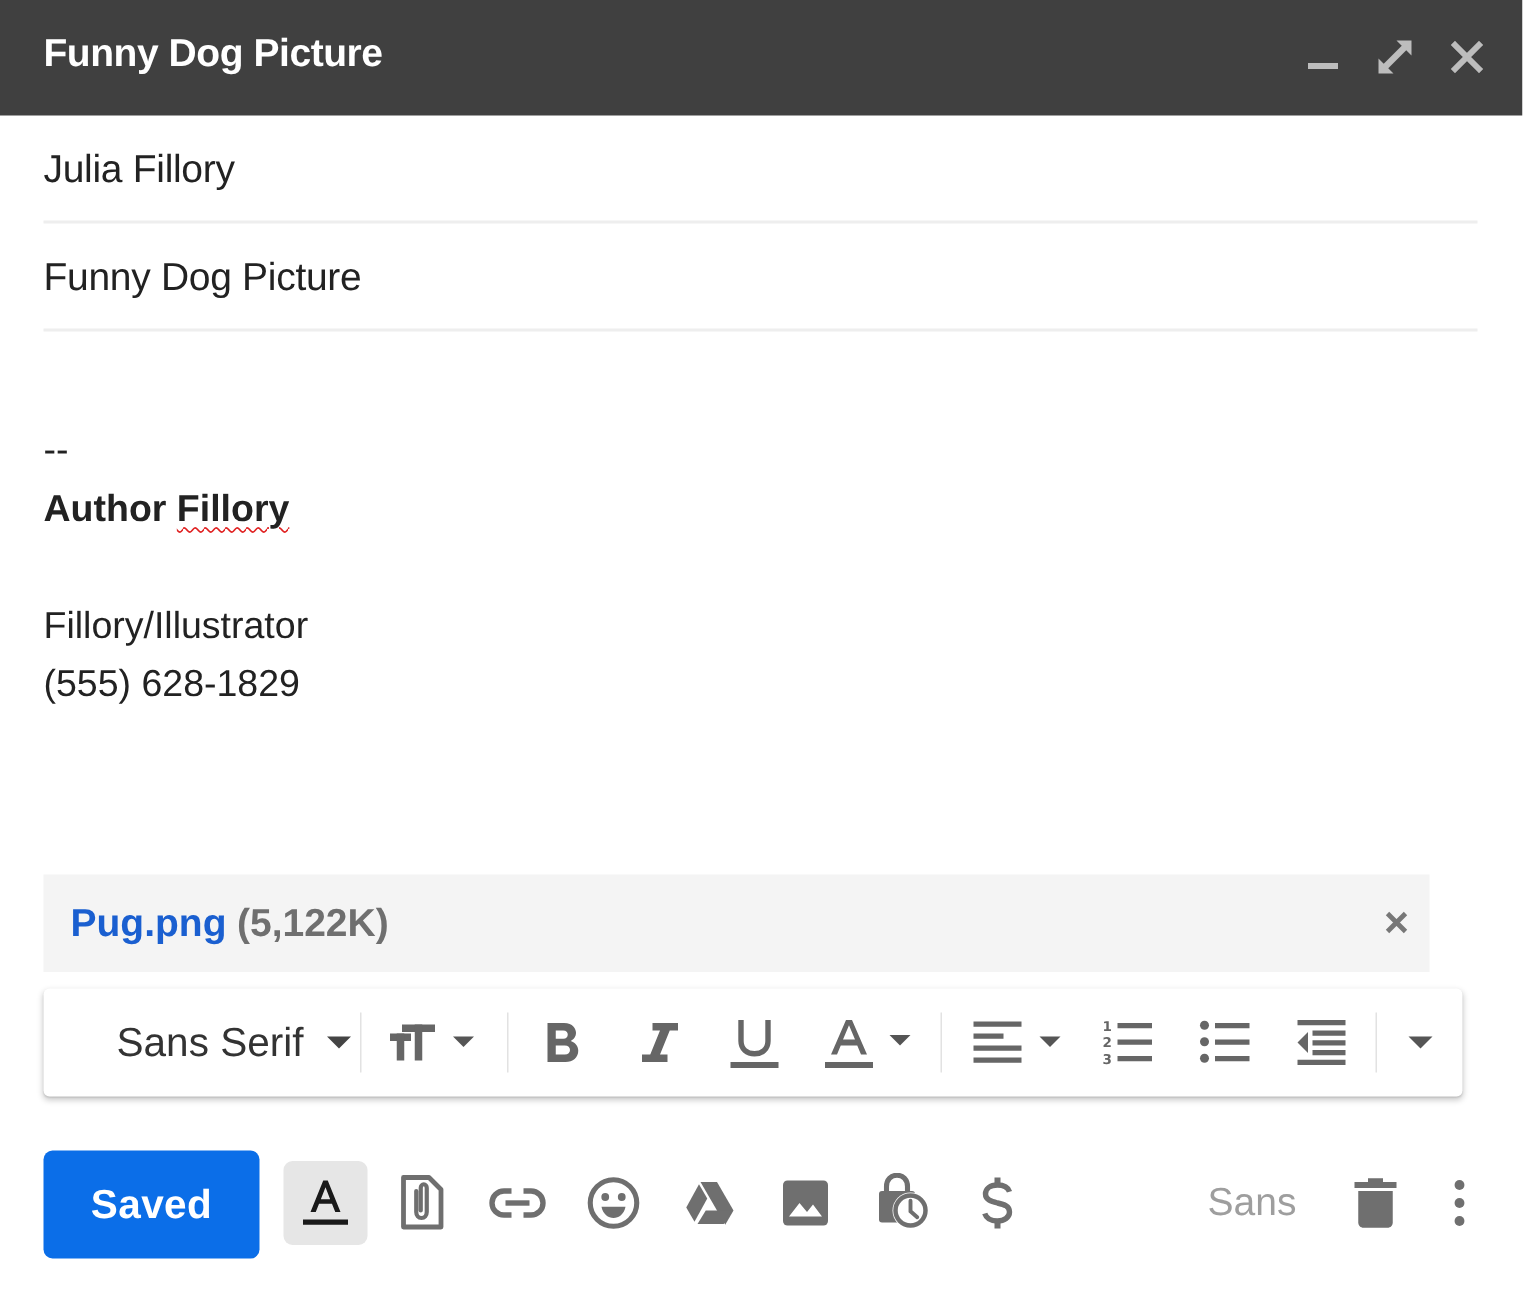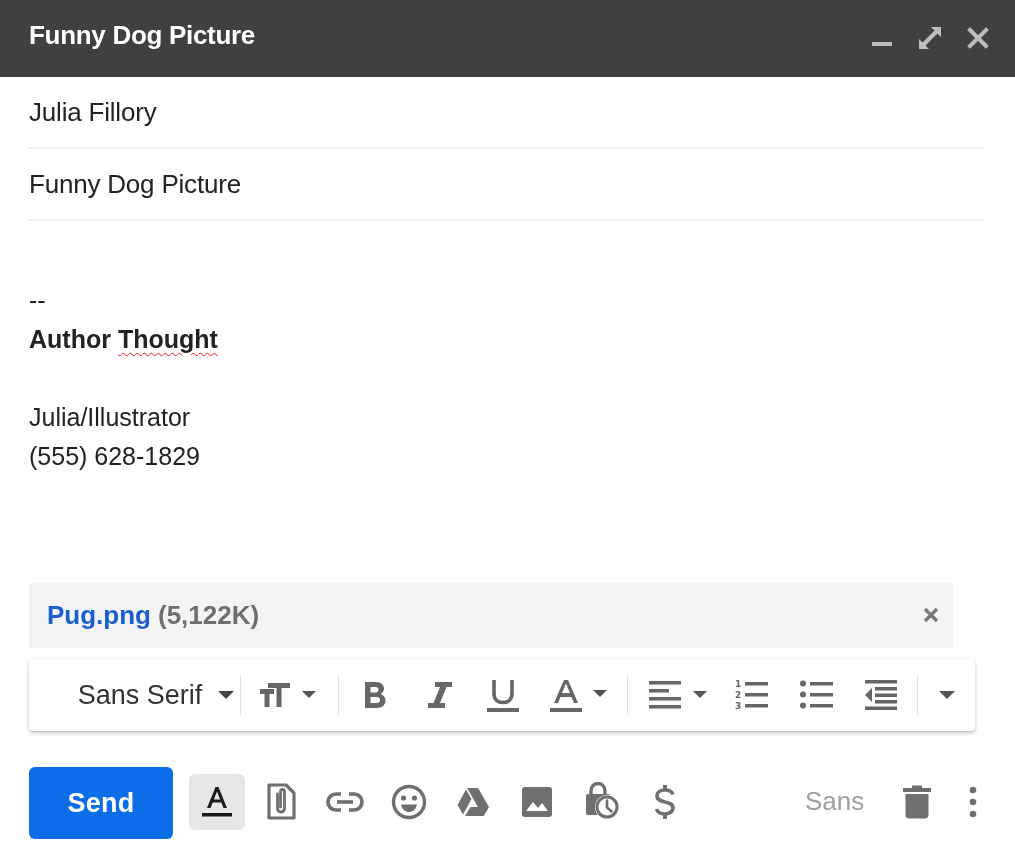--- a/index.html
+++ b/index.html
@@ -99,24 +99,24 @@
 
 <div class="field subject">
   <span>Funny Dog Picture</span>
 </div>
 
 <div class="body-area">
   <div class="body-line blank"></div>
   <div class="body-line">--</div>
   <div class="body-line sig-name">
     <span>Author</span>
-    <span class="spell">Thought</span>
+    <span class="spell">Fillory</span>
   </div>
   <div class="body-line blank"></div>
-  <div class="body-line">Julia/Illustrator</div>
+  <div class="body-line">Fillory/Illustrator</div>
   <div class="body-line">(555) 628-1829</div>
 </div>
 
 <div class="attachment">
   <span class="att-name">Pug.png</span>
   <span class="att-size">(5,122K)</span>
   <div class="att-remove">
     <svg width="16" height="16" viewBox="0 0 16 16">
       <path d="M2 2 L14 14 M14 2 L2 14" stroke="#777777" stroke-width="3.2"></path>
     </svg>
@@ -208,21 +208,21 @@
     </svg>
   </div>
   <div class="fmt-sep" style="left:888px"></div>
   <div class="fmt-item" style="left:898px;width:40px">
     <svg width="18" height="10" viewBox="0 0 18 10">
         <polygon points="1,1 17,1 9,9" fill="#555"></polygon>
       </svg>
   </div>
 </div>
 
-<div class="send-btn">Send</div>
+<div class="send-btn">Saved</div>
 
 <div class="bot-icon active" style="left:189px">
   <svg width="36" height="36" viewBox="0 0 36 36">
     <path d="M8 24 L16.5 3 H19.5 L28 24 H24.5 L22.3 18.5 H13.7 L11.5 24 Z M14.9 15.5 H21.1 L18 7.5 Z" fill="#1a1a1a"></path>
     <rect x="3" y="29" width="30" height="3.5" fill="#1a1a1a"></rect>
   </svg>
 </div>
 <div class="bot-icon" style="left:253px">
   <svg width="32" height="38" viewBox="0 0 32 38">
     <path d="M4 2 H21 L29 10 V35 H4 Z" fill="none" stroke="#6f6f6f" stroke-width="3.2" stroke-linejoin="round"></path>

